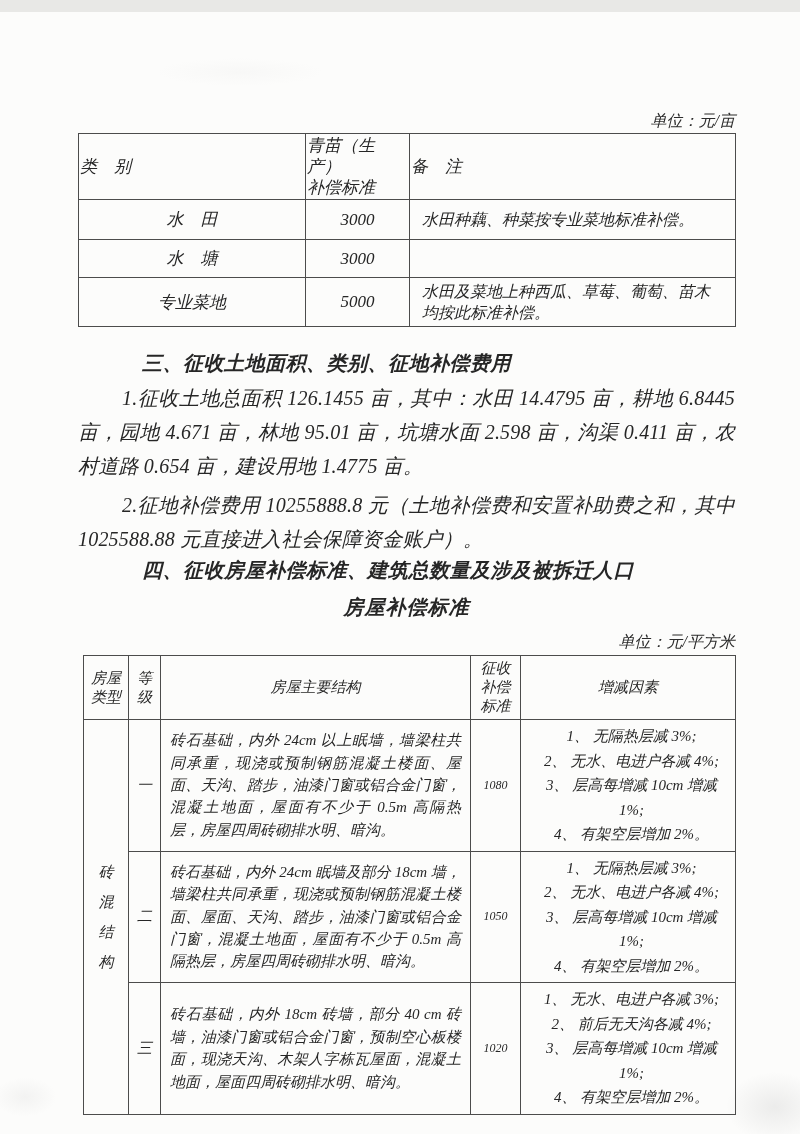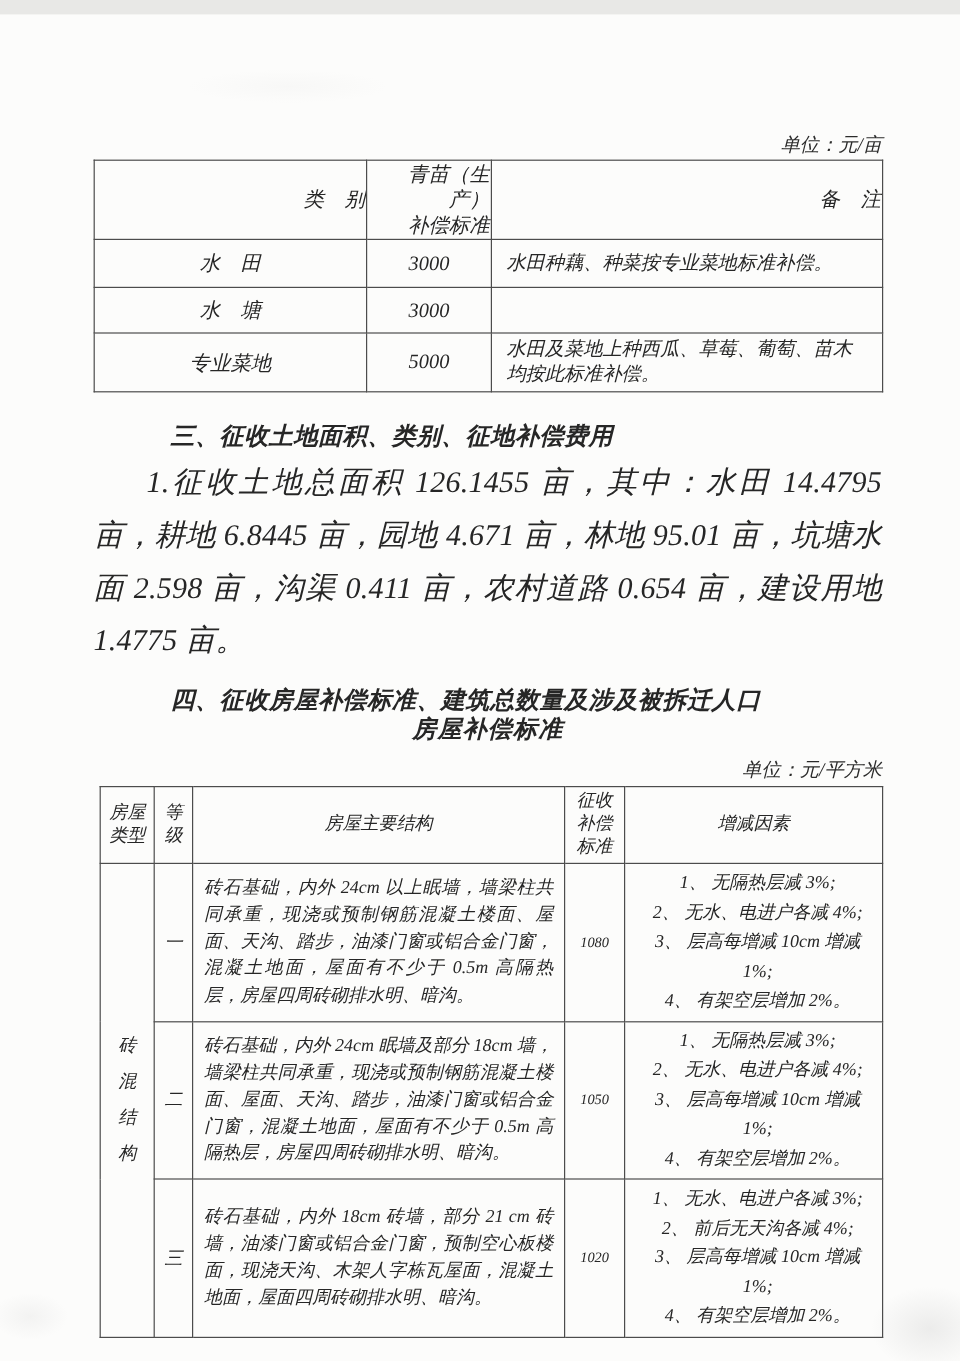--- a/index.html
+++ b/index.html
@@ -29,34 +29,34 @@
     left: 78px;
   }
 
   table { border-collapse: collapse; table-layout: fixed; }
   table, th, td { border: 1.4px solid #4c4c4c; }
   th { font-weight: normal; }
   td, th { overflow: hidden; }
 
   
   .crop-table { width: 657px; font-size: 17px; }
-  .crop-table th { text-align: right; line-height: 21px; }
+  .crop-table th { text-align: left; line-height: 21px; }
   .crop-table .cat, .crop-table .std { text-align: center; }
   .crop-table .remark { text-align: left; padding: 3px 10px 3px 12px; font-size: 16px; line-height: 21px; }
 
   
   .heading {
     left: 78px; width: 657px;
     font-size: 20px; font-weight: bold;
     padding-left: 64px; box-sizing: border-box;
     letter-spacing: 0.5px;
   }
   .para {
     left: 78px; width: 657px;
-    font-size: 25px; line-height: 44px;
+    font-size: 20px; line-height: 34px;
     text-align: justify;
     text-indent: 44px;
     letter-spacing: 0.2px;
   }
   .subtitle {
     left: 78px; width: 657px;
     font-size: 20px; font-weight: bold;
     text-align: center;
     letter-spacing: 1px;
   }
@@ -114,22 +114,23 @@
       <td class="std">5000</td>
       <td class="remark">水田及菜地上种西瓜、草莓、葡萄、苗木均按此标准补偿。</td>
     </tr>
   </tbody>
     </table>
 
   <div class="abs heading" style="top: 338px;">三、征收土地面积、类别、征地补偿费用</div>
 
   <div class="abs para" style="top: 369px;">1.征收土地总面积 126.1455 亩，其中：水田 14.4795 亩，耕地 6.8445 亩，园地 4.671 亩，林地 95.01 亩，坑塘水面 2.598 亩，沟渠 0.411 亩，农村道路 0.654 亩，建设用地 1.4775 亩。</div>
 
+  <div class="abs para" style="top: 476px;">2.征地补偿费用 10255888.8 元（土地补偿费和安置补助费之和，其中 1025588.88 元直接进入社会保障资金账户）。</div>
 
-  <div class="abs heading" style="top: 558px;">四、征收房屋补偿标准、建筑总数量及涉及被拆迁人口</div>
+  <div class="abs heading" style="top: 545px;">四、征收房屋补偿标准、建筑总数量及涉及被拆迁人口</div>
 
   <div class="abs subtitle" style="top: 582px;">房屋补偿标准</div>
 
   <div class="abs unit-label" style="top: 620px;">单位：元/平方米</div>
 
   <table class="abs house-table" style="top: 643px; left: 83px;">
     <colgroup>
       <col style="width:45px">
         <col style="width:32px">
         <col style="width:310px">
@@ -165,21 +166,21 @@
       <td class="grade">二</td>
       <td class="structure">砖石基础，内外 24cm 眠墙及部分 18cm 墙，墙梁柱共同承重，现浇或预制钢筋混凝土楼面、屋面、天沟、踏步，油漆门窗或铝合金门窗，混凝土地面，屋面有不少于 0.5m 高隔热层，房屋四周砖砌排水明、暗沟。</td>
       <td class="std">1050</td>
       <td class="factors ml">1、 无隔热层减 3%;
 2、 无水、电进户各减 4%;
 3、 层高每增减 10cm 增减 1%;
 4、 有架空层增加 2%。</td>
     </tr>
     <tr style="height:90px">
       <td class="grade">三</td>
-      <td class="structure">砖石基础，内外 18cm 砖墙，部分 21 cm 砖墙，油漆门窗或铝合金门窗，预制空心板楼面，现浇天沟、木架人字栋瓦屋面，混凝土地面，屋面四周砖砌排水明、暗沟。</td>
+      <td class="structure">砖石基础，内外 18cm 砖墙，部分 40 cm 砖墙，油漆门窗或铝合金门窗，预制空心板楼面，现浇天沟、木架人字栋瓦屋面，混凝土地面，屋面四周砖砌排水明、暗沟。</td>
       <td class="std">1020</td>
       <td class="factors ml">1、 无水、电进户各减 3%;
 2、 前后无天沟各减 4%;
 3、 层高每增减 10cm 增减 1%;
 4、 有架空层增加 2%。</td>
     </tr>
   </tbody>
     </table>
 
 </div>

